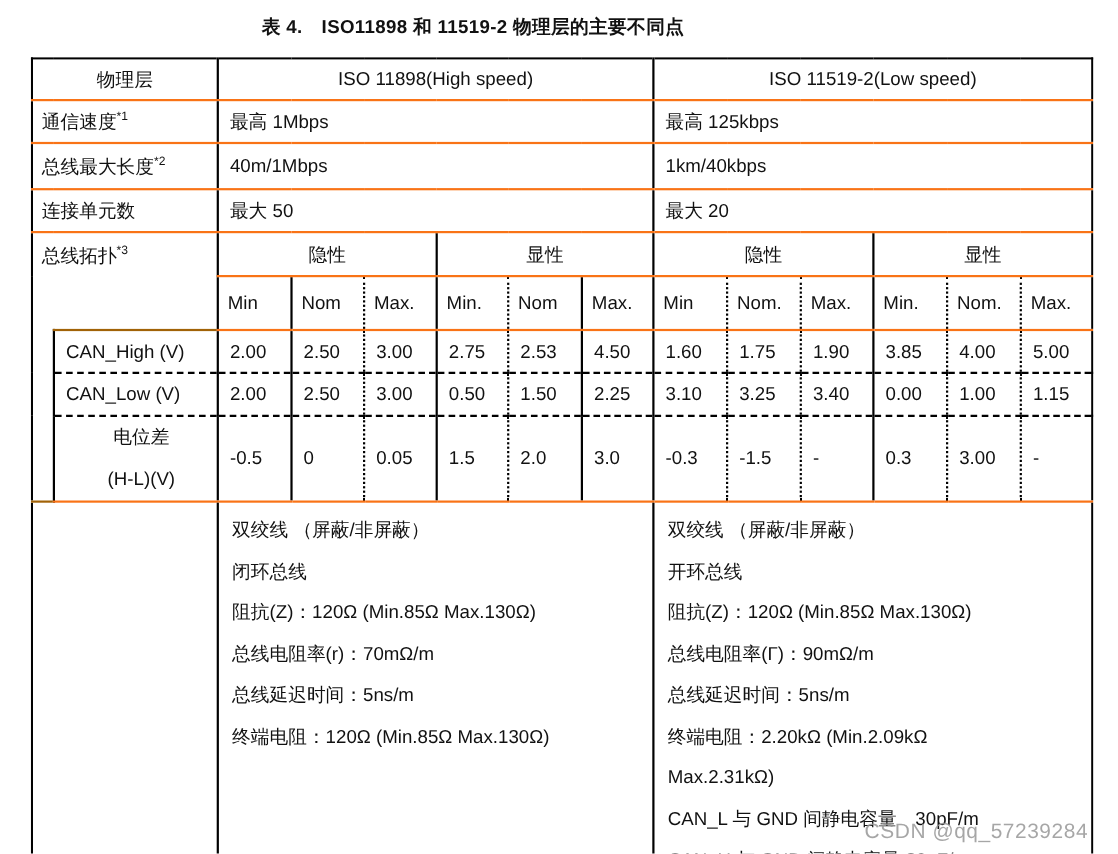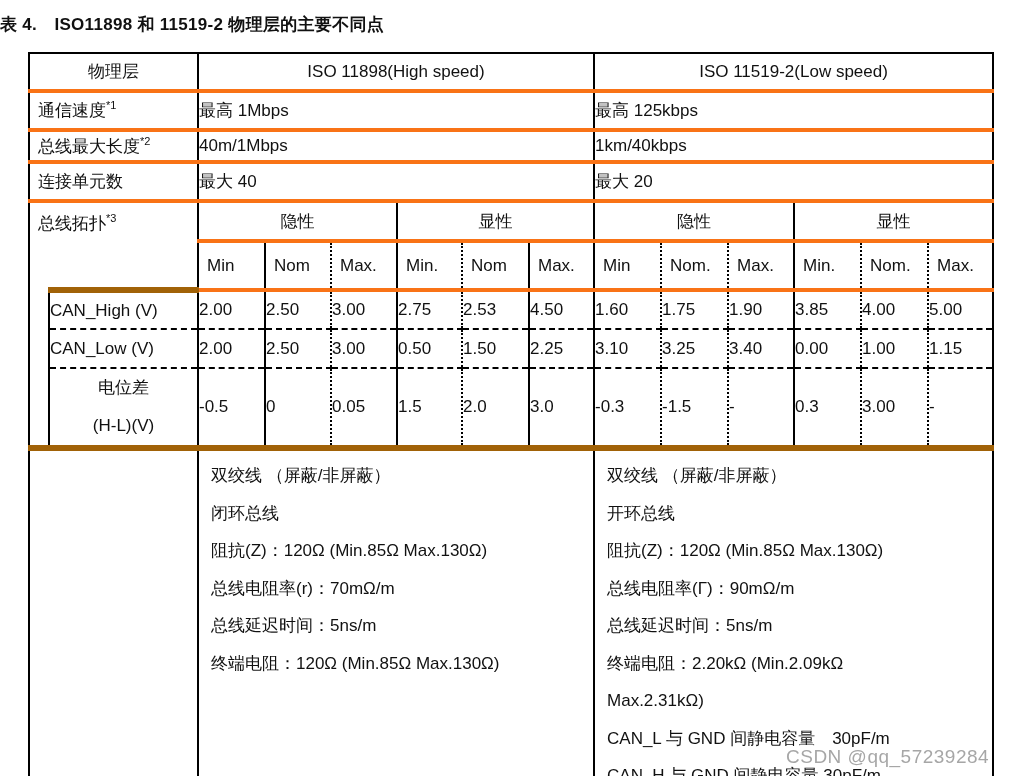--- a/index.html
+++ b/index.html
@@ -2,38 +2,38 @@
 <html><head>
 <meta charset="utf-8">
 <style>
   html,body{margin:0;padding:0;}
   body{
     width:1016px;height:776px;background:#ffffff;position:relative;
     font-family:"Liberation Sans","DejaVu Sans",sans-serif;color:#111;
     overflow:hidden;
   }
   .page-title{
-    position:absolute;top:13px;left:0;width:860px;
+    position:absolute;top:13px;left:0;width:860px;text-align:center;
     font-size:17px;font-weight:bold;letter-spacing:.3px;
   }
   .table-wrap{
     position:absolute;left:28px;top:52px;width:966px;height:724px;overflow:hidden;
   }
   table{border-collapse:collapse;table-layout:fixed;width:964px;border:2px solid #000;}
   td{padding:0;font-size:17px;vertical-align:middle;white-space:nowrap;overflow:hidden;}
   sup{font-size:11px;}
   
   .ls{border-left:2px solid #000;}
   .ld{border-left:2px dotted #000;}
-  .bs{border-bottom:4px solid #f97316;}
+  .bs{border-bottom:2px solid #f97316;}
   .bd{border-bottom:2px dashed #000;}
-  .ts{border-top:6px solid #a16207;margin-top:32px;}
+  .ts{border-top:2px solid #a16207;margin-top:32px;}
   .center{text-align:center;}
   .pl8{padding-left:8px;}
-  .pl10{}
+  .pl10{padding-left:10px;}
   .topo-cell{vertical-align:top;padding:9px 0 0 8px;margin-left:44px;}
   .pd-label{line-height:38px;text-align:center;}
   .content-cell{vertical-align:top;padding:6px 0 0 12px;white-space:normal;}
   .content-line{height:37.5px;line-height:37.5px;white-space:nowrap;}
   .watermark{
     position:absolute;left:786px;top:746px;font-size:19px;color:rgba(150,150,150,0.85);
     letter-spacing:.5px;pointer-events:none;z-index:5;white-space:nowrap;
   }
 </style>
 </head>
@@ -66,29 +66,29 @@
     <td colspan="6" class="ls bs center">ISO 11898(High speed)</td>
     <td colspan="6" class="ls bs center">ISO 11519-2(Low speed)</td>
   </tr>
 
   <tr style="height:39px">
     <td colspan="2" class="bs pl8"><span>通信速度</span><sup>*1</sup></td>
     <td colspan="6" class="ls bs pl10">最高 1Mbps</td>
     <td colspan="6" class="ls bs pl10">最高 125kbps</td>
   </tr>
 
-  <tr style="height:32px">
+  <tr style="height:42px">
     <td colspan="2" class="bs pl8"><span>总线最大长度</span><sup>*2</sup></td>
     <td colspan="6" class="ls bs pl10">40m/1Mbps</td>
     <td colspan="6" class="ls bs pl10">1km/40kbps</td>
   </tr>
 
   <tr style="height:39px">
     <td colspan="2" class="bs pl8"><span>连接单元数</span></td>
-    <td colspan="6" class="ls bs pl10">最大 40</td>
+    <td colspan="6" class="ls bs pl10">最大 50</td>
     <td colspan="6" class="ls bs pl10">最大 20</td>
   </tr>
 
   <tr style="height:40px">
     <td colspan="2" rowspan="2" class="topo-cell"><span>总线拓扑</span><sup>*3</sup></td>
     <td colspan="3" class="ls bs center">隐性</td>
     <td colspan="3" class="ls bs center">显性</td>
     <td colspan="3" class="ls bs center">隐性</td>
     <td colspan="3" class="ls bs center">显性</td>
   </tr>

